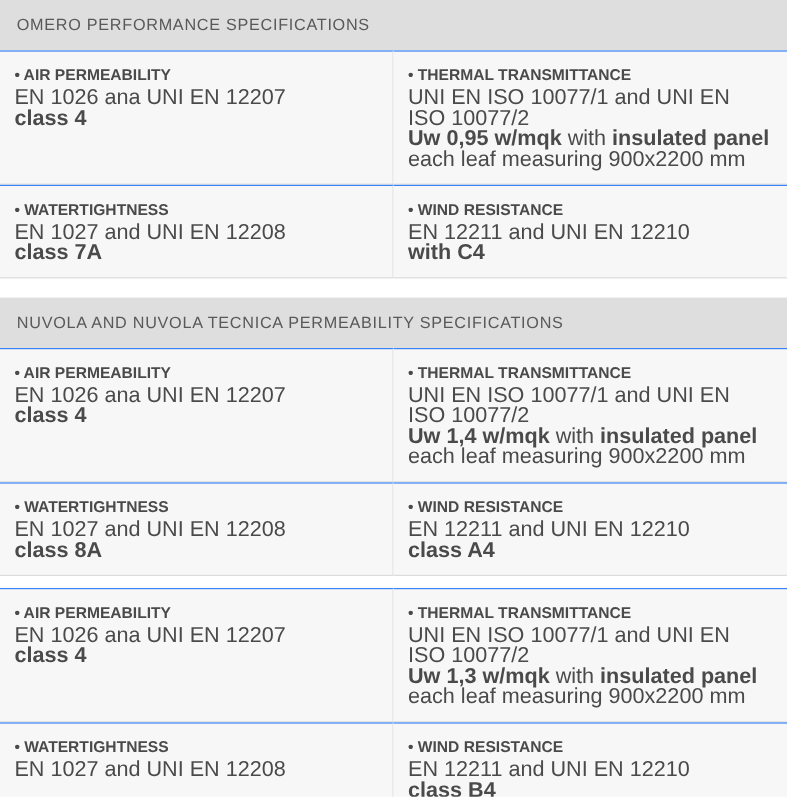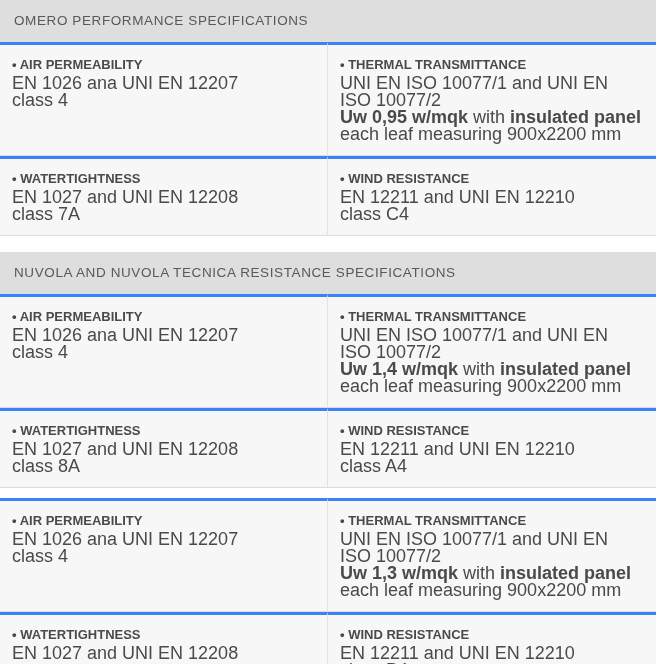--- a/index.html
+++ b/index.html
@@ -39,21 +39,21 @@
   .grid {
     display: flex;
     flex-wrap: wrap;
     width: 656px;
     box-sizing: border-box;
   }
   .cell {
     width: 328px;
     box-sizing: border-box;
     background: #f7f7f7;
-    border-top: 3px solid #3b82f6;
+    border-top: 1px solid #3b82f6;
     border-bottom: 1px solid #dcdcdc;
     padding: 11px 12px 12px 12px;
     min-height: 81px;
   }
   .cell.left {
     border-right: 1px solid #e2e2e2;
   }
   .cell.short {
     min-height: 57px;
   }
@@ -63,21 +63,21 @@
     color: #4a4a4a;
     line-height: 17px;
     margin-bottom: 2px;
   }
   .cell-line {
     font-size: 18px;
     color: #4a4a4a;
     line-height: 17px;
   }
   .cell-line.bold {
-    font-weight: normal;
+    font-weight: bold;
   }
   .cell-line .norm {
     font-weight: normal;
   }
   .cell-line .bld {
     font-weight: bold;
   }
 </style>
 </head>
 <body>
@@ -99,29 +99,29 @@
         <div class="cell-line">each leaf measuring 900x2200 mm</div>
       </div>
       <div class="cell left short">
         <div class="cell-title">• WATERTIGHTNESS</div>
         <div class="cell-line">EN 1027 and UNI EN 12208</div>
         <div class="cell-line bold">class 7A</div>
       </div>
       <div class="cell short">
         <div class="cell-title">• WIND RESISTANCE</div>
         <div class="cell-line">EN 12211 and UNI EN 12210</div>
-        <div class="cell-line bold">class C4</div>
+        <div class="cell-line bold">with C4</div>
       </div>
     </div>
   </div>
 
   <div class="spacer-lg"></div>
 
   <div class="section">
-    <div class="section-header">NUVOLA AND NUVOLA TECNICA RESISTANCE SPECIFICATIONS</div>
+    <div class="section-header">NUVOLA AND NUVOLA TECNICA PERMEABILITY SPECIFICATIONS</div>
     <div class="grid">
       <div class="cell left">
         <div class="cell-title">• AIR PERMEABILITY</div>
         <div class="cell-line">EN 1026 ana UNI EN 12207</div>
         <div class="cell-line bold">class 4</div>
       </div>
       <div class="cell">
         <div class="cell-title">• THERMAL TRANSMITTANCE</div>
         <div class="cell-line">UNI EN ISO 10077/1 and UNI EN ISO 10077/2</div>
         <div class="cell-line"><span class="bld">Uw 1,4 w/mqk</span><span class="norm"> with </span><span class="bld">insulated panel</span></div>

